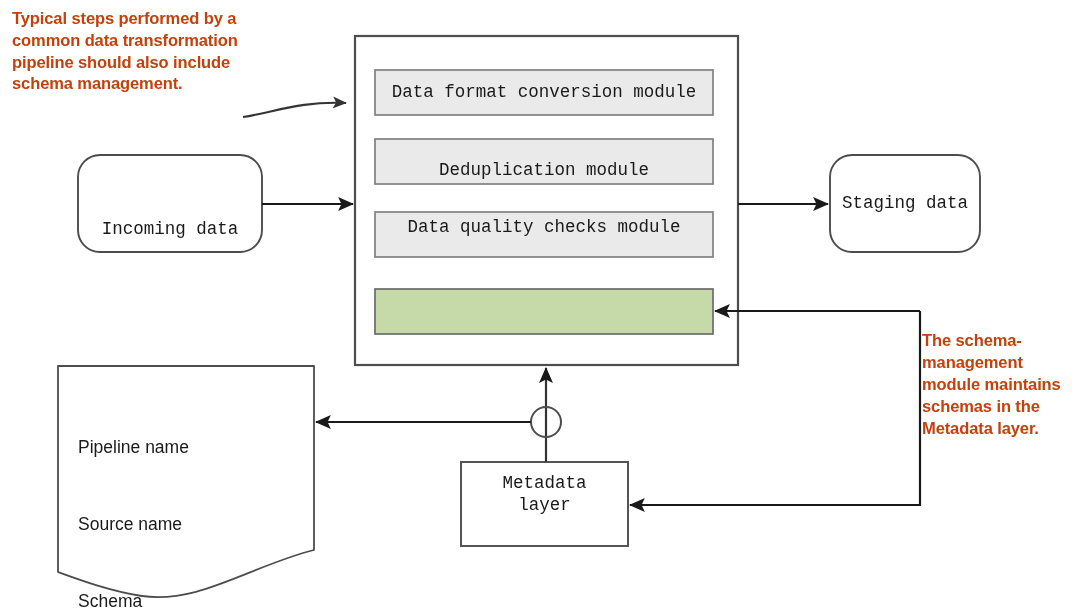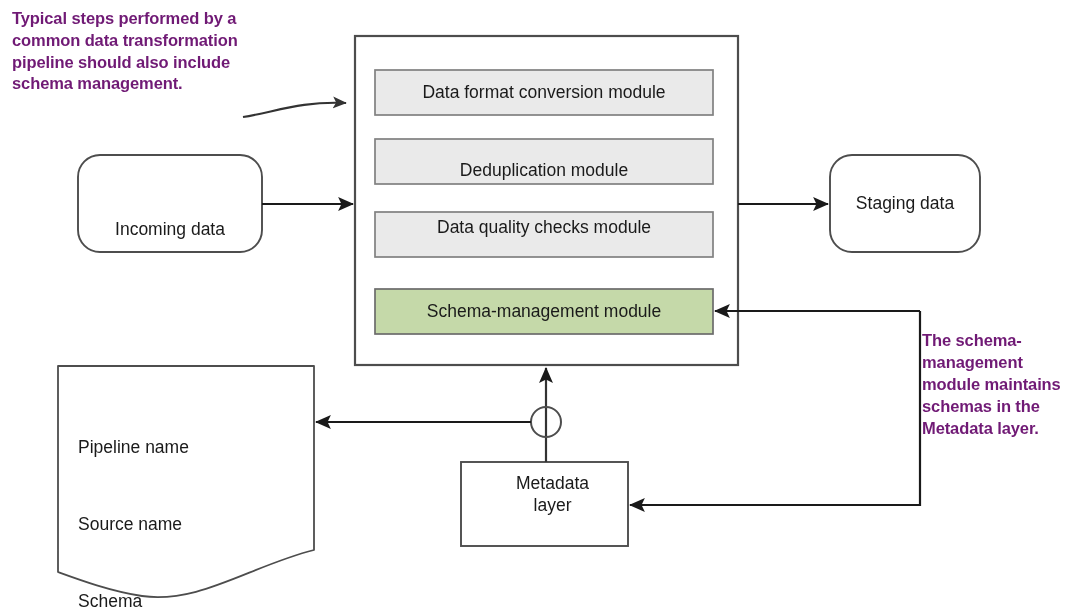--- a/index.html
+++ b/index.html
@@ -28,21 +28,21 @@
     overflow: visible;
   }
   
   .node-label {
     position: absolute;
     display: flex;
     align-items: center;
     justify-content: center;
     text-align: center;
     color: #1a1a1a;
-    font-family: Liberation Sans, sans-serif;
+    font-family: Liberation Mono, monospace;
     font-size: 17.5px;
     line-height: 1.28;
     white-space: pre-line;
     pointer-events: none;
   }
   .module-label {
     font-size: 17.5px;
   }
   .doc-list {
     position: absolute;
@@ -52,21 +52,21 @@
     color: #1a1a1a;
     font-family: "Liberation Sans", sans-serif;
     font-size: 17.5px;
     line-height: 1.465;
     white-space: pre;
   }
   .annotation {
     position: absolute;
     font-family: "Liberation Sans", sans-serif;
     font-weight: bold;
-    color: #701a75;
+    color: #c2410c;
     letter-spacing: -0.1px;
   }
   #annotation-top {
     left: 12px;
     top: 8px;
     width: 240px;
     font-size: 16.5px;
     line-height: 1.32;
     white-space: pre-line;
   }
@@ -134,30 +134,29 @@
   </svg>
 
   <div class="annotation" id="annotation-top">Typical steps performed by a common data transformation pipeline should also include schema management.</div>
 
   <div class="annotation" id="annotation-right">The schema-management module maintains schemas in the Metadata layer.</div>
 
   <div class="node-label" style="left:78px; top:155px; width:184px; height:97px;margin-top:26px;">Incoming data</div>
 
   <div class="node-label" style="left:830px; top:155px; width:150px; height:97px;border-radius:17px;">Staging data</div>
 
-  <div class="node-label" style="left:461px; top:462px; width:167px; height:64px;padding-left:8px;">Metadata
+  <div class="node-label" style="left:461px; top:462px; width:167px; height:64px;">Metadata
 layer</div>
 
   <div class="node-label module-label" style="left:375px; top:70px; width:338px; height:45px;">Data format conversion module</div>
 
   <div class="node-label module-label" style="left:375px; top:139px; width:338px; height:63px;text-align:right;">Deduplication module</div>
 
   <div class="node-label module-label" style="left:375px; top:212px; width:338px; height:31px;">Data quality checks module</div>
 
-  <div class="node-label module-label" style="left:375px; top:289px; width:338px; height:45px;">Schema-management module</div>
 
   <div class="doc-list">
     <div>Pipeline name</div>
     <div>Source name</div>
     <div>Schema</div>
     
     
     
   </div>
 

